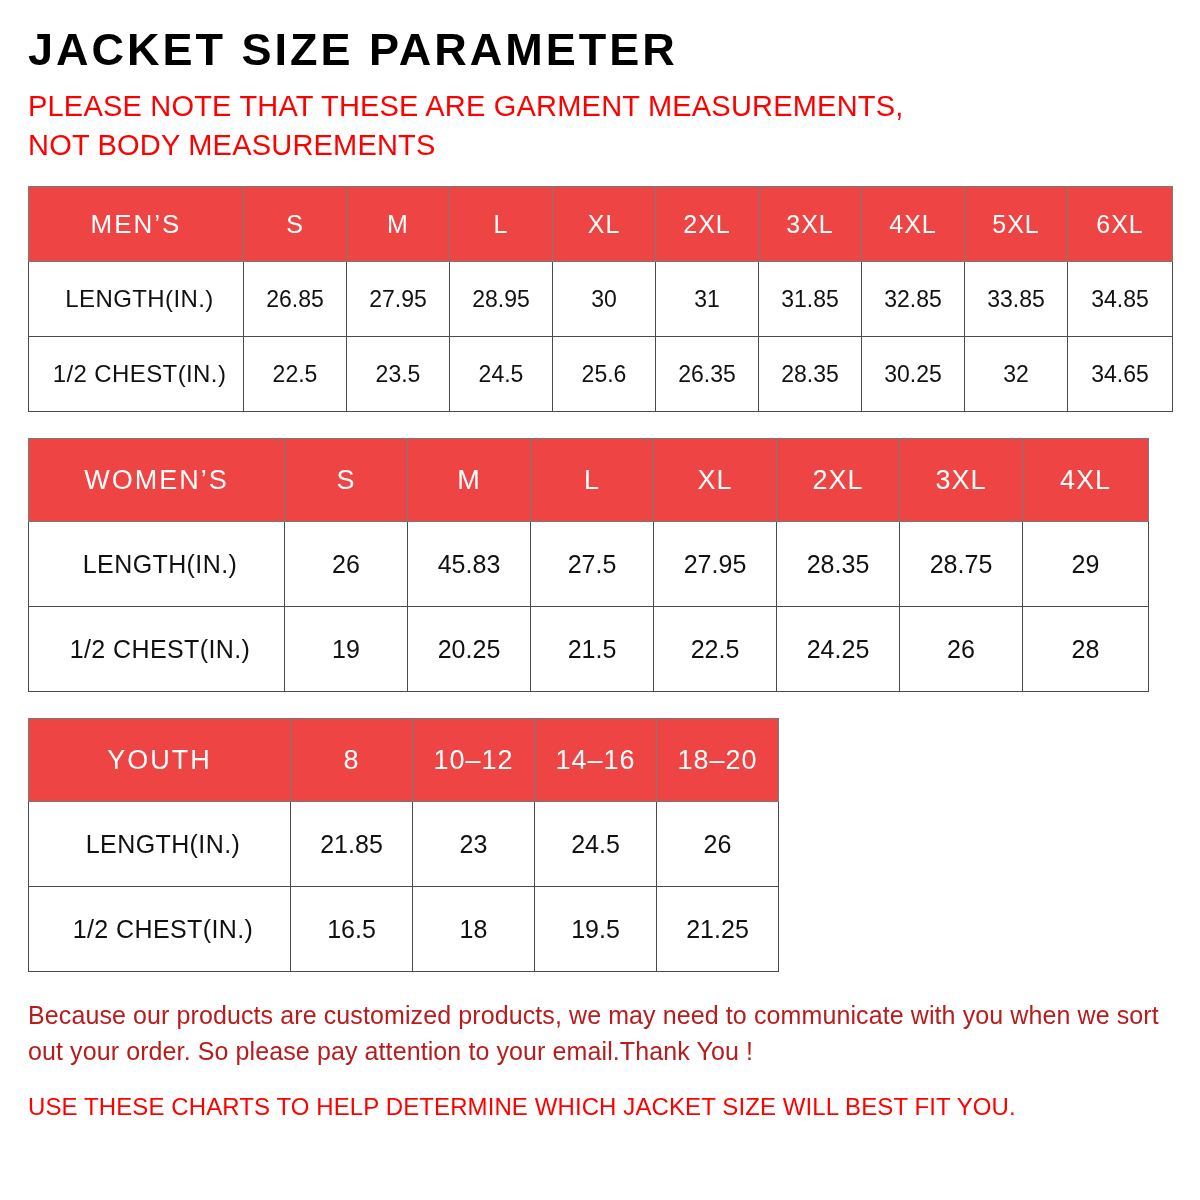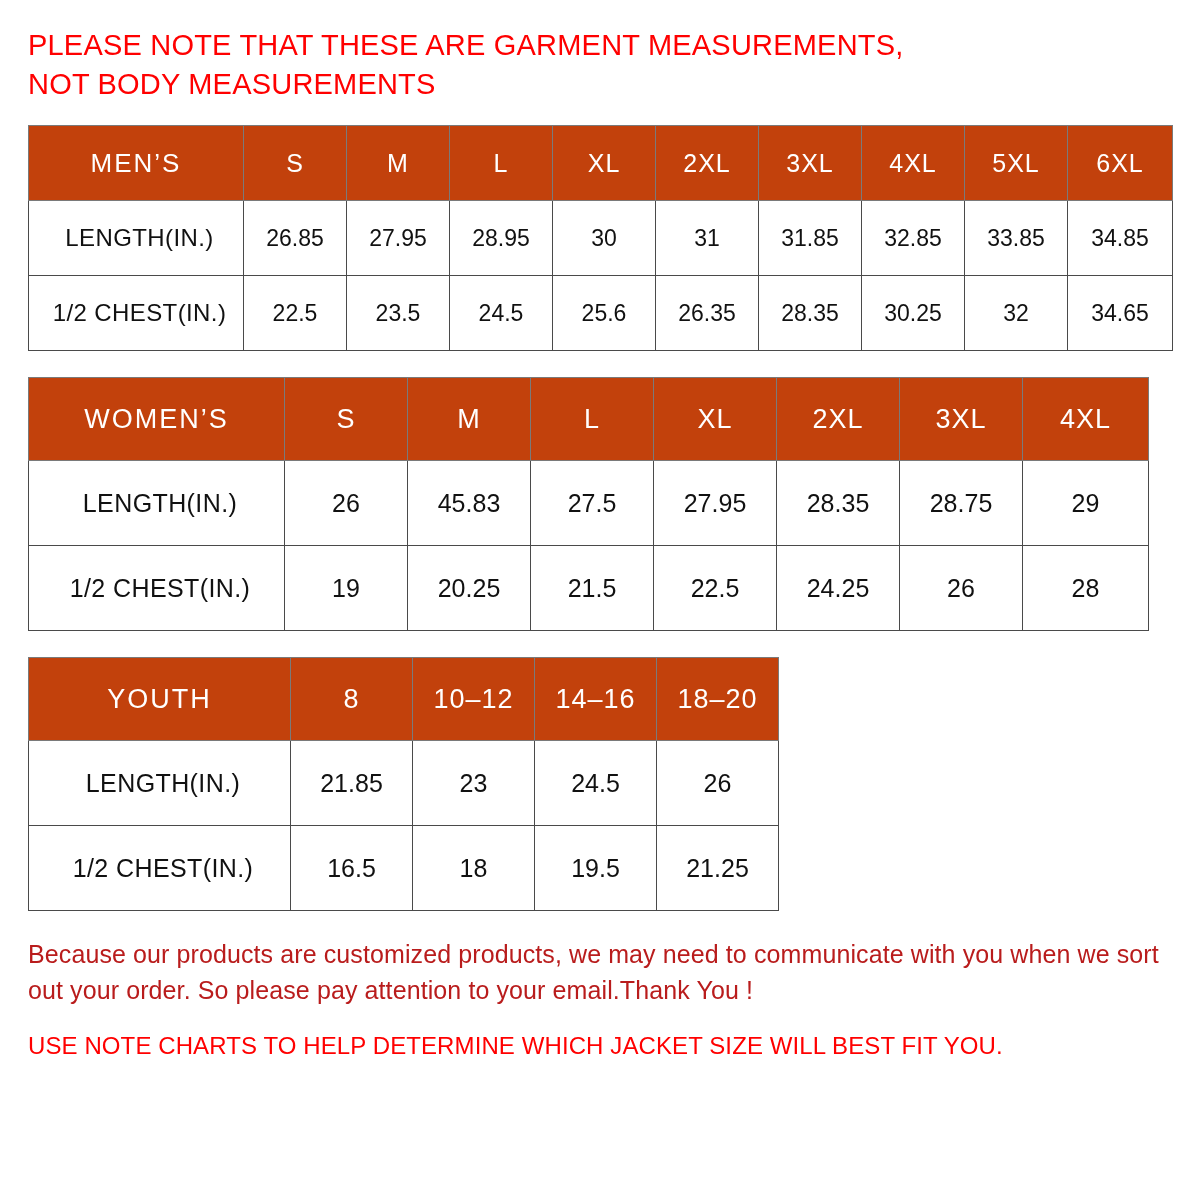--- a/index.html
+++ b/index.html
@@ -51,21 +51,21 @@
     background: #ffffff;
   }
   
   table.size tbody td {
     border: 1.5px solid #4a4a4a;
     font-size: 23px;
     height: 72px;
     color: #111;
   }
   table.size thead td {
-    background: #c2410c;
+    background: #ef4444;
     color: #ffffff;
     border: 1.5px solid #7a7a7a;
     font-size: 25px;
     height: 72px;
     letter-spacing: 1px;
   }
   table.size tbody td.rowlabel {
     font-size: 24px;
     letter-spacing: 0.4px;
     padding-left: 8px;
@@ -97,20 +97,21 @@
     line-height: 1.3;
     margin: 22px 0 0 0;
     letter-spacing: 0.1px;
   }
 </style>
 </head>
 <body>
 
 <div class="page">
 
+  <h1 class="title">JACKET SIZE PARAMETER</h1>
 
   <p class="note">PLEASE NOTE THAT THESE ARE GARMENT MEASUREMENTS, NOT BODY MEASUREMENTS</p>
 
   <table class="size" id="men-table">
     <colgroup>
       <col style="width:215px">
         <col style="width:103px">
         <col style="width:103px">
         <col style="width:103px">
       <col style="width:103px">
@@ -238,15 +239,15 @@
         <td class="rowlabel">1/2 CHEST(IN.)</td>
         <td>16.5</td>
         <td>18</td>
         <td>19.5</td>
         <td>21.25</td>
       </tr>
     </tbody>
   </table>
 
   <p class="footer-red">Because our products are customized products, we may need to communicate with you when we sort out your order. So please pay attention to your email.Thank You !</p>
-  <p class="footer-red2">USE NOTE CHARTS TO HELP DETERMINE WHICH JACKET SIZE WILL BEST FIT YOU.</p>
+  <p class="footer-red2">USE THESE CHARTS TO HELP DETERMINE WHICH JACKET SIZE WILL BEST FIT YOU.</p>
 
 </div>
 
 </body></html>

